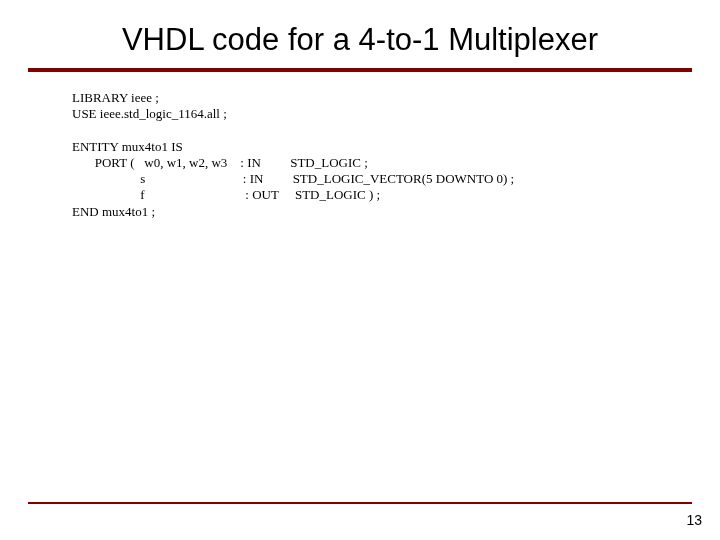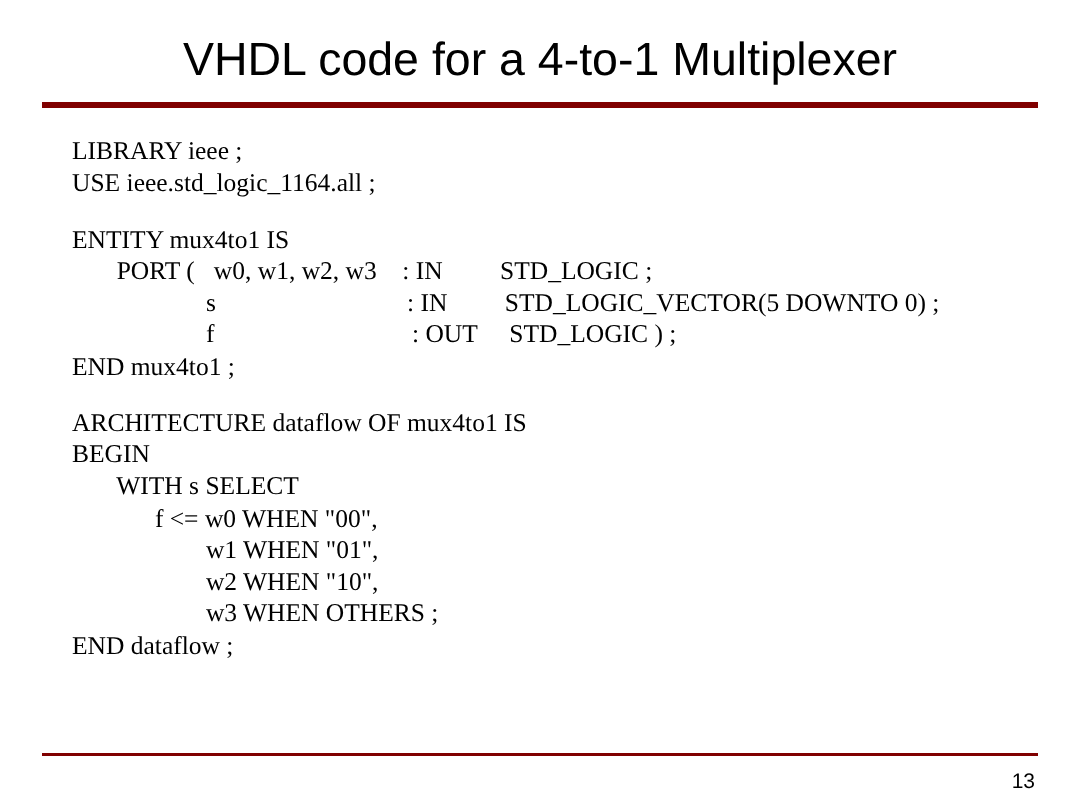--- a/index.html
+++ b/index.html
@@ -27,36 +27,37 @@
     padding-top: 22px;
     padding-bottom: 10px;
   }
   .rule {
     height: 4px;
     background: #800000;
     margin: 0 28px 18px 28px;
   }
   .content {
     padding: 0 48px;
-    font-size: 17px;
+    font-size: 13px;
     line-height: 1.25;
     color: #000;
+    margin-left: 24px;
   }
   .block { margin-bottom: 16px; white-space: pre; }
   .footer-rule {
     position: absolute;
     left: 28px;
     right: 28px;
     bottom: 36px;
     height: 2px;
     background: #800000;
   }
   .page-num {
     position: absolute;
-    right: 30px;
+    right: 18px;
     bottom: 12px;
     font-family: Arial, Helvetica, sans-serif;
     font-size: 14px;
     color: #000;
   }
 </style>
 </head>
 <body>
 
 <div class="slide">
@@ -64,25 +65,17 @@
   <div class="rule"></div>
 
   <div class="content">
     <div class="block">LIBRARY ieee ;
 USE ieee.std_logic_1164.all ;</div>
     <div class="block">ENTITY mux4to1 IS
        PORT (   w0, w1, w2, w3    : IN         STD_LOGIC ;
                      s                              : IN         STD_LOGIC_VECTOR(5 DOWNTO 0) ;
                      f                               : OUT     STD_LOGIC ) ;
 END mux4to1 ;</div>
-    <div class="block">ARCHITECTURE dataflow OF mux4to1 IS
-BEGIN
-       WITH s SELECT
-             f &lt;= w0 WHEN "00",
-                     w1 WHEN "01",
-                     w2 WHEN "10",
-                     w3 WHEN OTHERS ;
-END dataflow ;</div>
   </div>
 
   <div class="footer-rule"></div>
   <div class="page-num">13</div>
 </div>
 
 </body></html>

